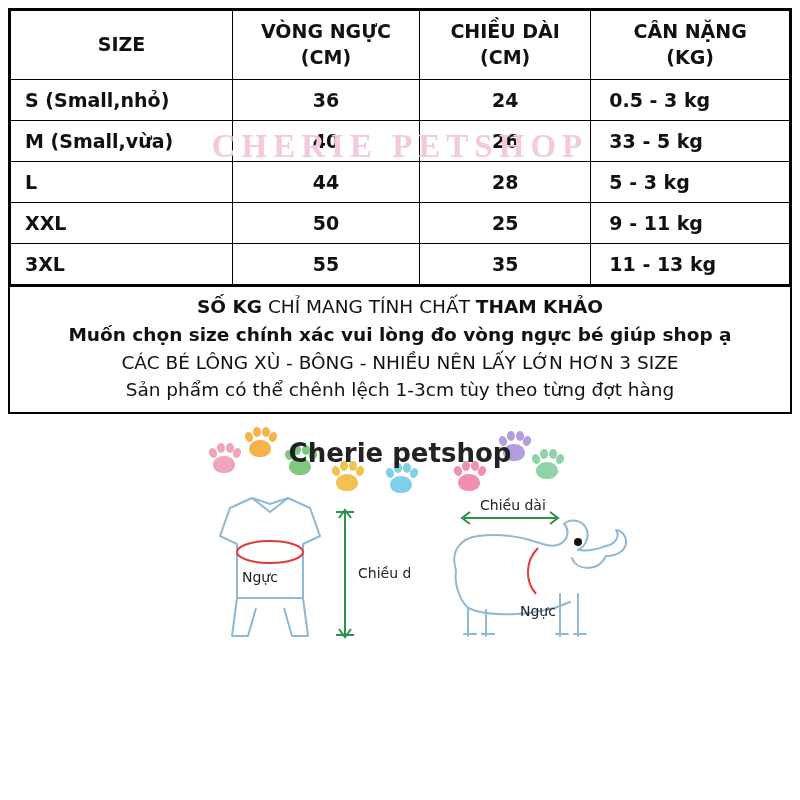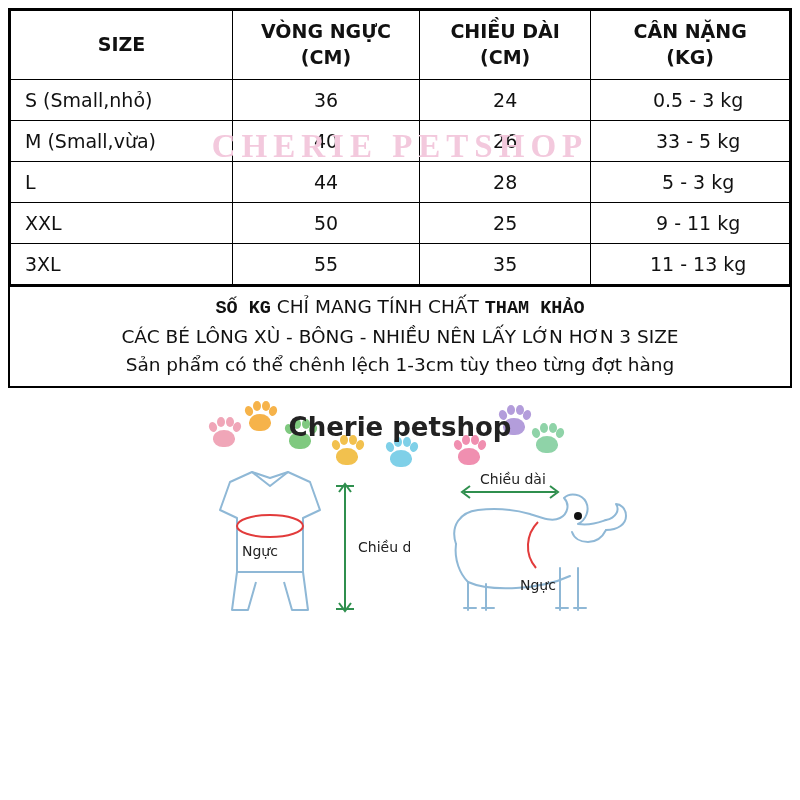--- a/index.html
+++ b/index.html
@@ -46,28 +46,28 @@
     height: 62px;
     font-weight: bold;
     font-size: 19px;
     line-height: 1.35;
   }
   table.size-table thead th .l2 {
     display: block;
   }
   table.size-table tbody td {
     height: 34px;
-    font-weight: normal;
+    font-weight: bold;
   }
   table.size-table tbody td.col-size {
     text-align: left;
     padding-left: 14px;
   }
   table.size-table tbody td.col-weight {
-    text-align: center;
+    text-align: left;
     padding-left: 18px;
   }
   col.c1 { width: 28.5%; }
   col.c2 { width: 24%; }
   col.c3 { width: 22%; }
   col.c4 { width: 25.5%; }
 
   .notes {
     border-top: 2px solid #000;
     padding: 6px 6px 8px 6px;
@@ -76,21 +76,20 @@
   .notes .line {
     font-size: 18.5px;
     line-height: 1.5;
     white-space: nowrap;
   }
   .notes .line.bold {
     font-weight: bold;
   }
   .notes .line.semi b {
     font-weight: bold;
-    font-family: Liberation Mono, monospace;
   }
 
   
   .watermark {
     position: absolute;
     top: 118px;
     left: 0;
     width: 100%;
     text-align: center;
     font-size: 33px;
@@ -224,20 +223,21 @@
           <td>35</td>
           <td class="col-weight">11 - 13 kg</td>
         </tr>
       </tbody>
     </table>
 
     <div class="notes">
       <div class="line semi">
         <b>SỐ KG</b><span> CHỈ MANG TÍNH CHẤT </span><b>THAM KHẢO</b>
       </div>
+      <div class="line bold">Muốn chọn size chính xác vui lòng đo vòng ngực bé giúp shop ạ</div>
       <div class="line">CÁC BÉ LÔNG XÙ - BÔNG - NHIỀU NÊN LẤY LỚN HƠN 3 SIZE</div>
       <div class="line">Sản phẩm có thể chênh lệch 1-3cm tùy theo từng đợt hàng</div>
     </div>
   </div>
 
   <div class="brand-area">
     <div class="paw" style="left:207px; top:18px; color:#f0a6b8;">
       <span class="pad"></span>
         <i class="t1"></i>
         <i class="t2"></i>

